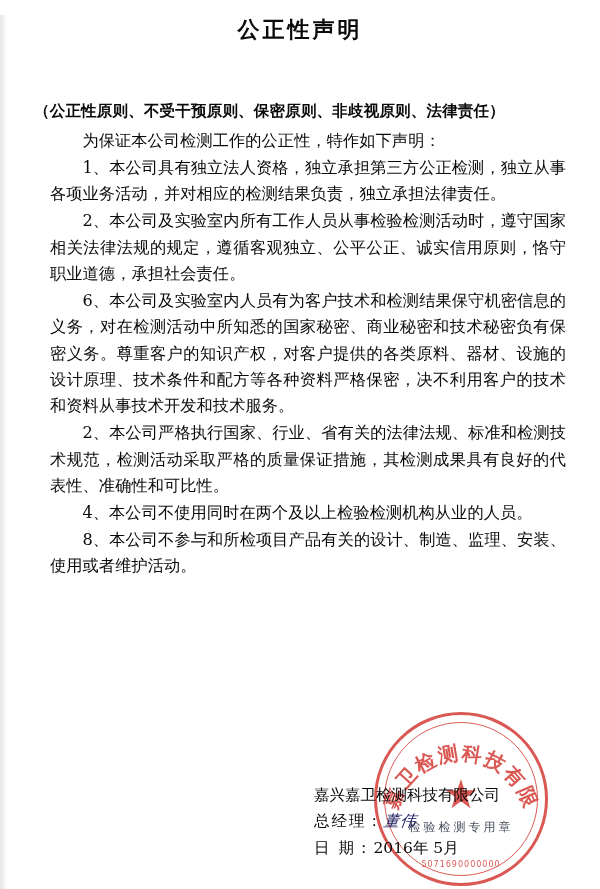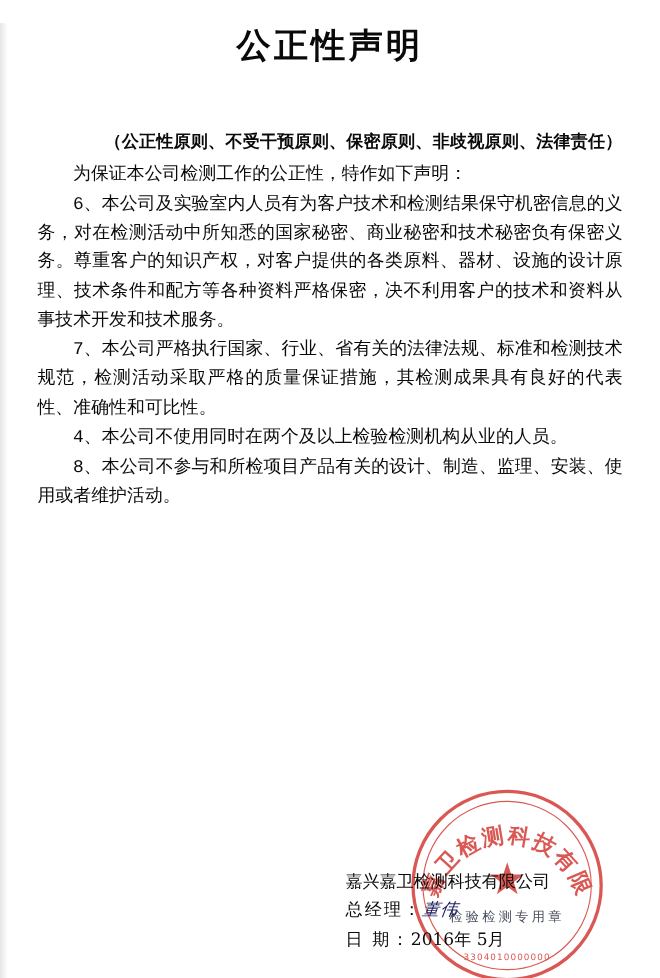--- a/index.html
+++ b/index.html
@@ -17,43 +17,42 @@
   }
   .page {
     position: relative;
     width: 600px;
     height: 889px;
     box-sizing: border-box;
     padding: 0 34px;
   }
   .doc-title {
     text-align: center;
-    font-size: 31px;
+    font-size: 22px;
     font-weight: bold;
     letter-spacing: 3px;
     margin-bottom: 8px;
     font-family: "DejaVu Serif", "Liberation Serif", serif;
   }
   .subtitle {
-    text-align: right;
+    text-align: left;
     font-size: 15.5px;
     font-weight: bold;
     margin-top: 56px;
     margin-bottom: 6px;
     letter-spacing: 0.2px;
   }
   .para {
     font-size: 16.2px;
     line-height: 1.62;
     text-align: justify;
     text-justify: inter-ideograph;
     text-indent: 2em;
-    margin: 0 0 1px 0;
+    margin: 0 0 1px 16px;
     letter-spacing: 0.1px;
-    font-family: Liberation Mono, monospace;
   }
   .signature-block {
     position: absolute;
     right: 56px;
     bottom: 42px;
     width: 230px;
     font-size: 15.5px;
     line-height: 1.72;
     text-align: left;
     z-index: 3;
@@ -153,22 +152,24 @@
 <body>
 
 <div class="page">
 
   <h1 class="doc-title">公正性声明</h1>
 
   <div class="subtitle">（公正性原则、不受干预原则、保密原则、非歧视原则、法律责任）</div>
 
   <p class="para">为保证本公司检测工作的公正性，特作如下声明：</p>
 
+  <p class="para">1、本公司具有独立法人资格，独立承担第三方公正检测，独立从事各项业务活动，并对相应的检测结果负责，独立承担法律责任。</p>
+  <p class="para">2、本公司及实验室内所有工作人员从事检验检测活动时，遵守国家相关法律法规的规定，遵循客观独立、公平公正、诚实信用原则，恪守职业道德，承担社会责任。</p>
   <p class="para">6、本公司及实验室内人员有为客户技术和检测结果保守机密信息的义务，对在检测活动中所知悉的国家秘密、商业秘密和技术秘密负有保密义务。尊重客户的知识产权，对客户提供的各类原料、器材、设施的设计原理、技术条件和配方等各种资料严格保密，决不利用客户的技术和资料从事技术开发和技术服务。</p>
-  <p class="para">7、本公司严格执行国家、行业、省有关的法律法规、标准和检测技术规范，检测活动采取严格的质量保证措施，其检测成果具有良好的代表性、准确性和可比性。</p>
+  <p class="para">2、本公司严格执行国家、行业、省有关的法律法规、标准和检测技术规范，检测活动采取严格的质量保证措施，其检测成果具有良好的代表性、准确性和可比性。</p>
   <p class="para">4、本公司不使用同时在两个及以上检验检测机构从业的人员。</p>
   <p class="para">8、本公司不参与和所检项目产品有关的设计、制造、监理、安装、使用或者维护活动。</p>
 
   <div class="signature-block">
     <div class="sig-line">嘉兴嘉卫检测科技有限公司</div>
     <div class="sig-line">
       <span class="sig-label">总经理：</span><span class="sig-hand">董伟</span>
     </div>
     <div class="sig-line">
       <span class="sig-label">日  期：</span><span>2016年  5月</span>
@@ -180,18 +181,18 @@
     <svg class="seal-arc" viewBox="0 0 168 168">
       <defs>
         <path id="arcpath" d="M 20,95 A 66,66 0 0 1 148,95"></path>
       </defs>
       <text>
         <textPath href="#arcpath" startOffset="50%" text-anchor="middle">嘉兴嘉卫检测科技有限公司</textPath>
       </text>
     </svg>
     <div class="seal-star">★</div>
     <div class="seal-sub">检验检测专用章</div>
-    <div class="seal-code">3304010000000</div>
+    <div class="seal-code">5071690000000</div>
   </div>
 
   <div class="edge-shadow-left"></div>
 
 </div>
 
 </body></html>

